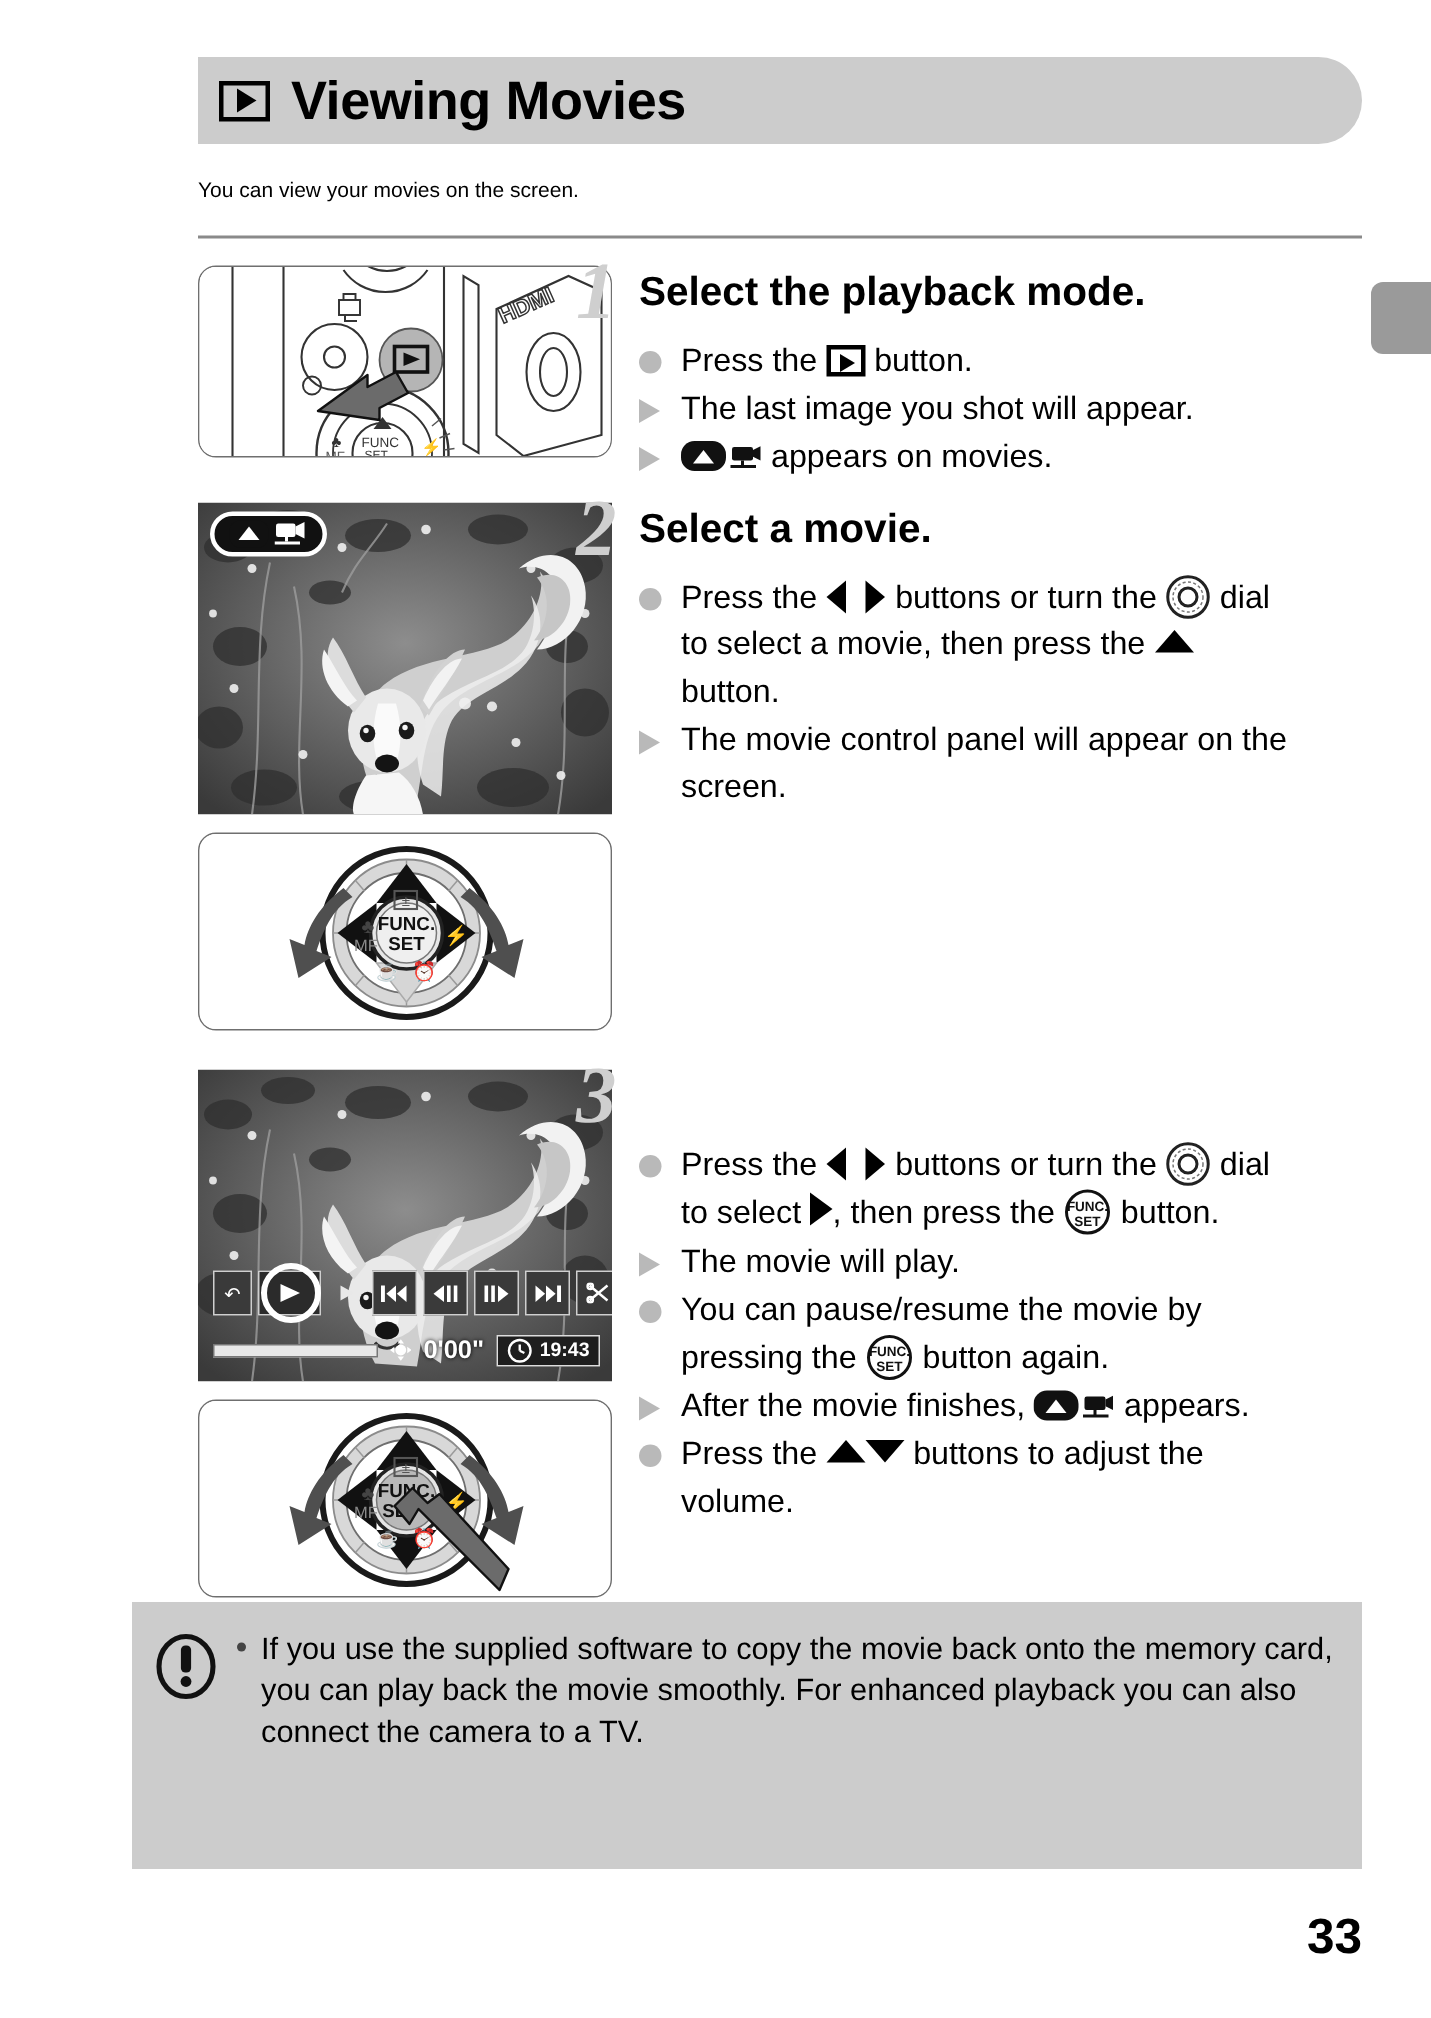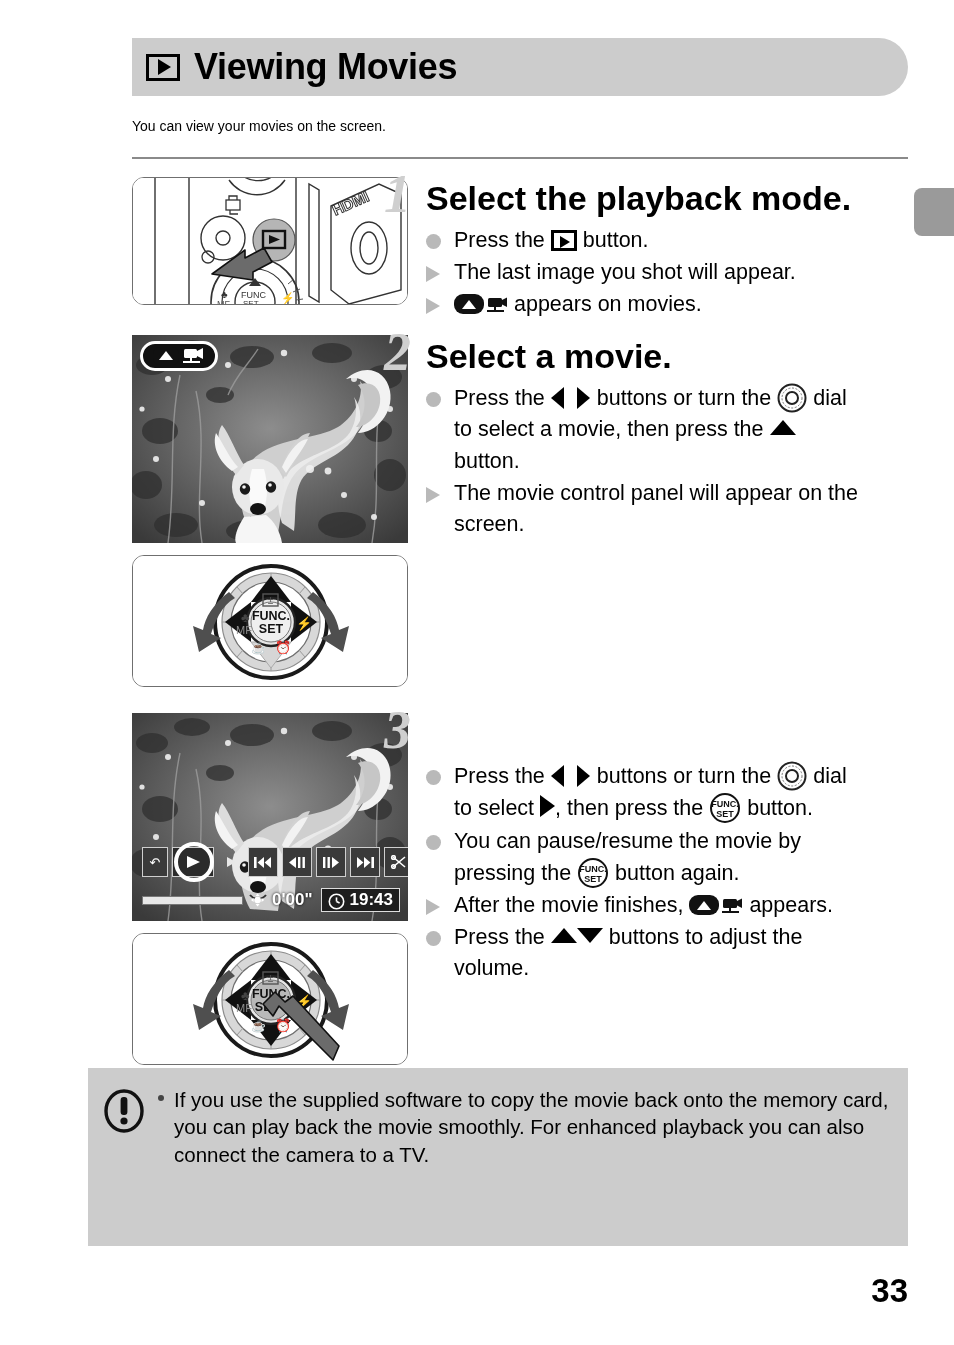--- a/index.html
+++ b/index.html
@@ -87,21 +87,21 @@
   .step-head { position:relative; min-height:44px; }
   .step-num {
     position:absolute; left:-42px; top:-10px;
     font-size:54px; font-weight:bold;
     color:#cfcfcf;
     font-style:italic;
     line-height:1;
     font-family:"Liberation Serif", serif;
   }
   .step-title {
-    font-size:34px; font-weight:bold; line-height:1.15;
+    font-size:27px; font-weight:bold; line-height:1.15;
     padding-top:2px;
   }
   .bullets { margin-top:4px; }
   .bullet {
     display:flex; align-items:flex-start;
     font-size:21.5px; line-height:1.45;
     margin-bottom:1px;
   }
   .bullet .mk { flex:0 0 28px; padding-top:9px; }
   .bullet .tx { flex:1 1 auto; }
@@ -172,21 +172,21 @@
     border:4px solid #fff;
   }
   .prog-row {
     position:absolute; left:10px; right:8px; bottom:8px;
     height:26px; display:flex; align-items:center; gap:8px;
   }
   .prog-bar { width:152px; height:9px; background:#e8e8e8; border:1px solid #777; }
   .time { color:#fff; font-size:17px; font-weight:bold; font-family:"Liberation Sans",sans-serif;
           text-shadow:0 0 3px #000; }
   .clockbox { background:#1e1e1e; border:1px solid #ddd; color:#fff;
-    display:flex;align-items:flex-end;gap:5px; padding:1px 6px; font-size:17px; font-weight:bold;}
+    display:flex;align-items:flex-start;gap:5px; padding:1px 6px; font-size:13px; font-weight:bold;}
 
   
   .dialfig { height:130px; position:relative; background:#fff; }
 
   
   .warn {
     position:absolute; left:0; top:1068px;
     width:820px; min-height:178px;
     background:#cccccc;
     display:flex; padding:18px 16px 16px 14px;
@@ -700,20 +700,26 @@
                 </svg><span> dial</span><br>
               <span>to select </span><span class="g-rt g"></span><span>, then press the </span><svg class="g-func g" viewBox="0 0 32 32">
                   <circle cx="16" cy="16" r="14" fill="none" stroke="#111" stroke-width="2"></circle>
                   <text x="16" y="15" text-anchor="middle" font-size="9" font-weight="bold" font-family="Liberation Sans, sans-serif" fill="#111">FUNC.</text>
                   <text x="16" y="25" text-anchor="middle" font-size="9" font-weight="bold" font-family="Liberation Sans, sans-serif" fill="#111">SET</text>
                 </svg><span> button.</span>
             </div>
           </div>
           <div class="bullet">
             <div class="mk">
+                <span class="tri"></span>
+              </div>
+            <div class="tx">The movie will play.</div>
+          </div>
+          <div class="bullet">
+            <div class="mk">
                 <span class="dot"></span>
               </div>
             <div class="tx">
               <span>You can pause/resume the movie by</span><br>
               <span>pressing the </span><svg class="g-func g" viewBox="0 0 32 32">
                   <circle cx="16" cy="16" r="14" fill="none" stroke="#111" stroke-width="2"></circle>
                   <text x="16" y="15" text-anchor="middle" font-size="9" font-weight="bold" font-family="Liberation Sans, sans-serif" fill="#111">FUNC.</text>
                   <text x="16" y="25" text-anchor="middle" font-size="9" font-weight="bold" font-family="Liberation Sans, sans-serif" fill="#111">SET</text>
                 </svg><span> button again.</span>
             </div>

